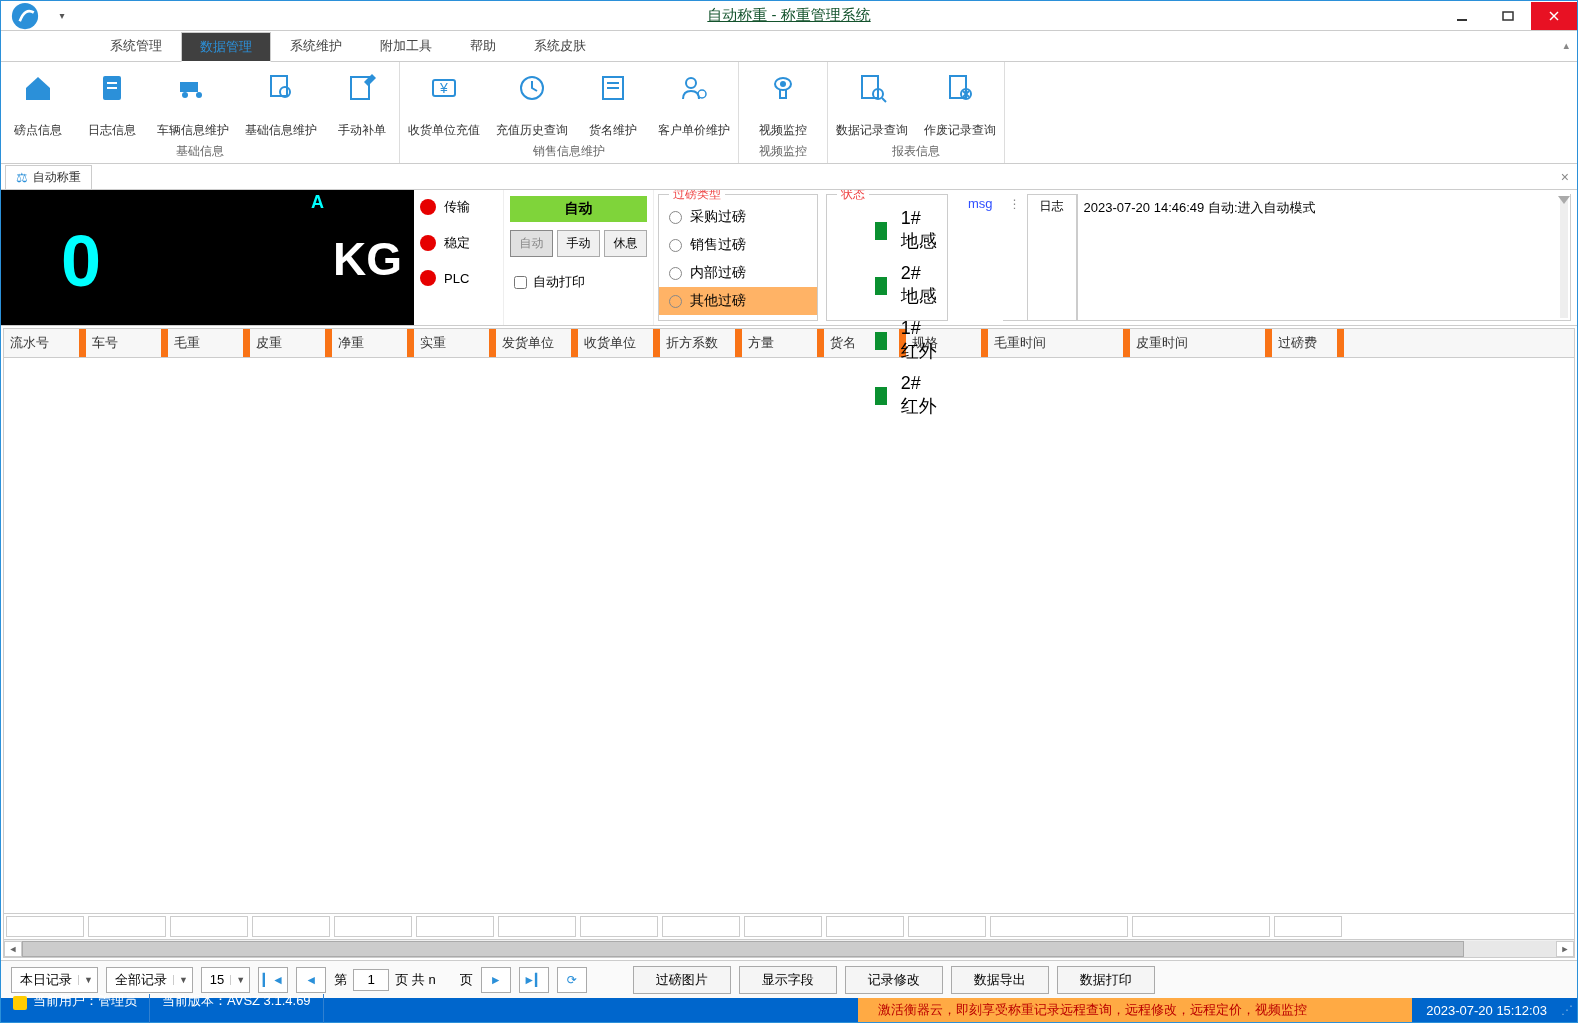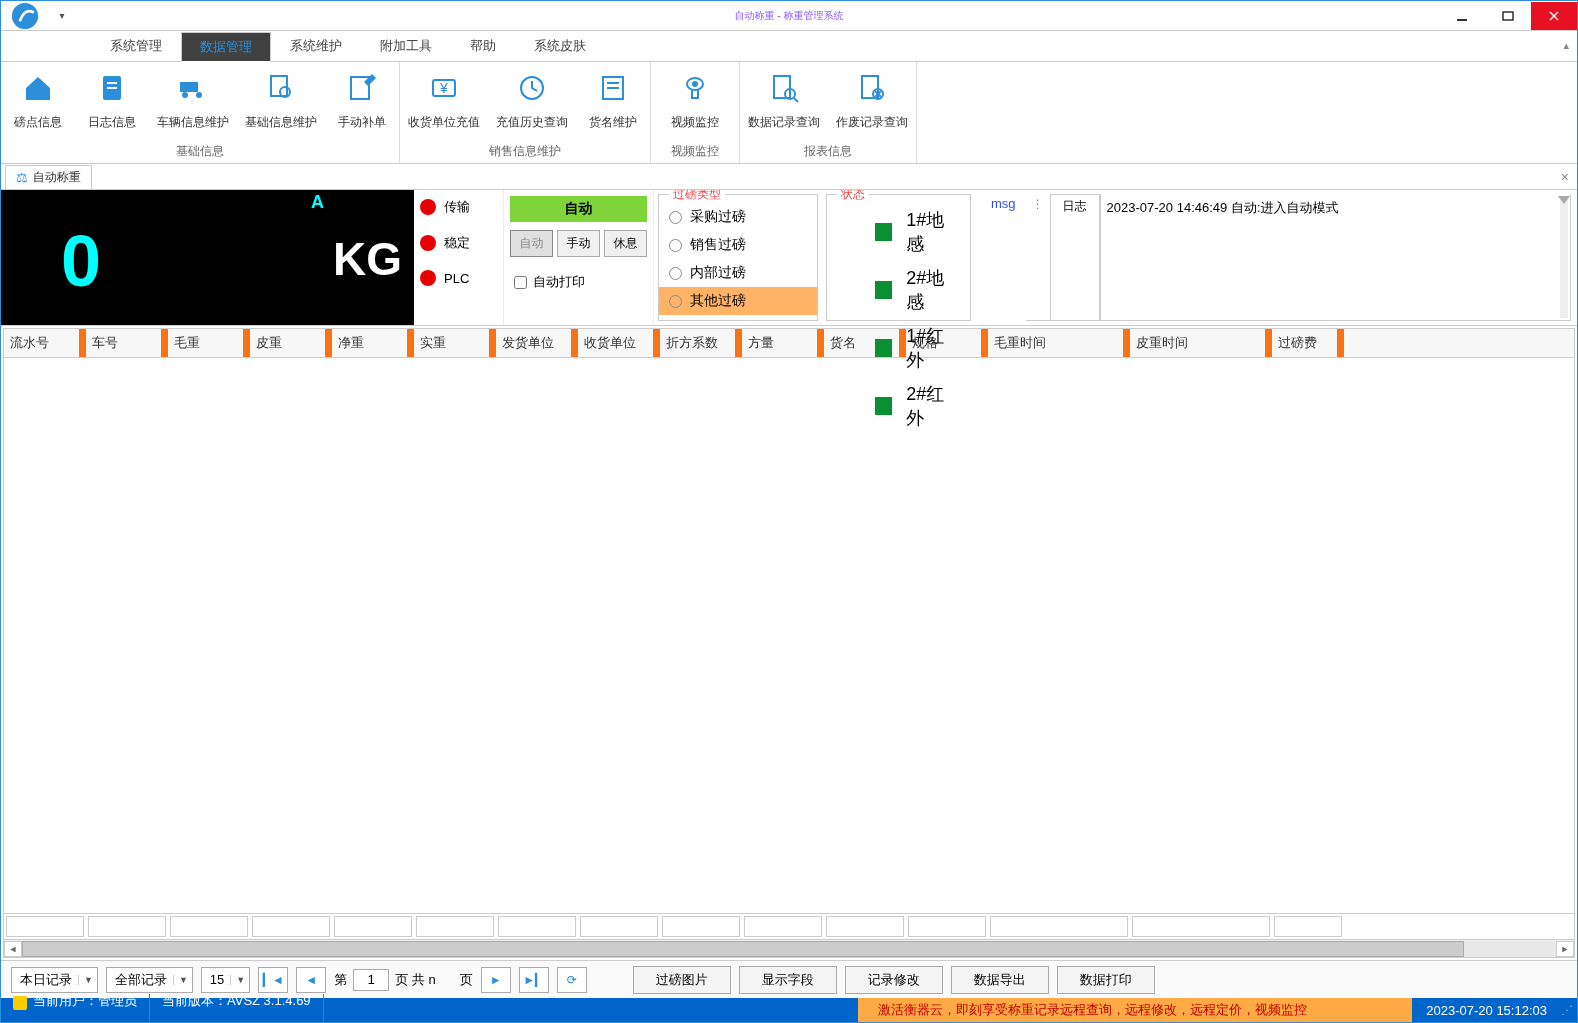--- a/index.html
+++ b/index.html
@@ -3,40 +3,40 @@
 <meta charset="utf-8">
 <style>
 * { box-sizing: border-box; margin: 0; padding: 0; font-family: "Microsoft YaHei", "SimSun", sans-serif; }
 body { background: #fff; font-size: 12px; overflow: hidden; }
 
 .window { width: 1578px; height: 1023px; display: flex; flex-direction: column; border: 1px solid #2b90d9; }
 
 .titlebar { height: 30px; background: #fff; display: flex; align-items: center; border-bottom: 1px solid #ccc; position: relative; }
 .titlebar-logo { width: 48px; height: 30px; display: flex; align-items: center; justify-content: center; }
 .titlebar-logo svg { width: 28px; height: 28px; }
-.titlebar-title { position: absolute; left: 50%; transform: translateX(-50%); color: #8b5cf6; font-size: 10px; }
+.titlebar-title { position: absolute; left: 50%; transform: translateX(-50%); color: #14532d; font-size: 15px; text-decoration: underline; }
 .titlebar-controls { margin-left: auto; display: flex; }
 .tb-btn { width: 46px; height: 28px; display: flex; align-items: center; justify-content: center; cursor: pointer; }
 .tb-btn.close { background: #e81123; color: #fff; }
 .tb-btn svg { width: 12px; height: 12px; }
 .tb-caret { width: 18px; display:flex; align-items:center; justify-content:center; color:#555; font-size:10px; margin-left:4px;}
 
 .menubar { height: 31px; display: flex; align-items: stretch; border-bottom: 1px solid #ccc; position: relative; }
 .menu-spacer { width: 90px; }
 .menu-item { padding: 0 18px; display: flex; align-items: center; font-size: 13px; color: #444; cursor: pointer; border: 1px solid transparent; }
 .menu-item.active { border: 1px solid #ccc; border-bottom: 1px solid #fff; background: #404040; color: #2b90d9; position: relative; top: 1px; }
 .menu-caret { position: absolute; right: 8px; top: 8px; color: #888; font-size: 11px; }
 
 .ribbon { height: 102px; display: flex; border-bottom: 1px solid #ccc; background: #fff; }
 .ribbon-group { display: flex; flex-direction: column; border-right: 1px solid #ddd; position: relative; }
 .ribbon-items { display: flex; flex: 1; }
 .ribbon-btn { width: 74px; display: flex; flex-direction: column; align-items: center; justify-content: flex-start; padding-top: 8px; cursor: pointer; }
 .ribbon-btn.wide { width: 88px; }
 .ribbon-icon { width: 36px; height: 36px; display: flex; align-items: center; justify-content: center; color: #2b90d9; }
-.ribbon-label { font-size: 12px; color: #333; margin-top: 8px; text-align: center; }
+.ribbon-label { font-size: 12px; color: #333; margin-top: 16px; text-align: center; }
 .ribbon-group-label { text-align: center; font-size: 12px; color: #666; padding: 3px 0; position: relative; }
 
 .tabbar { height: 26px; border-bottom: 1px solid #ccc; display: flex; align-items: center; padding-left: 4px; position: relative; }
 .doc-tab { height: 24px; border: 1px solid #ccc; border-bottom: none; padding: 0 10px; display: flex; align-items: center; gap: 5px; background: #fff; font-size: 12px; color: #333; }
 .doc-tab-icon { color: #2b90d9; font-size: 13px; }
 .tab-close { position: absolute; right: 8px; color: #888; font-size: 14px; cursor: pointer; }
 
 .workarea { flex: 1; display: flex; flex-direction: column; overflow: hidden; }
 .toprow { height: 136px; display: flex; border-bottom: 1px solid #ccc; }
 
@@ -57,21 +57,21 @@
 .mode-btn.active { background: #e0e0e0; border-color: #888; color: #888; }
 .auto-print { display: flex; align-items: center; gap: 6px; font-size: 13px; padding-left: 4px; }
 
 .fieldset { border: 1px solid #ccc; margin: 4px 4px; padding: 8px 10px 4px; position: relative; }
 .fieldset-legend { position: absolute; top: -9px; left: 10px; background: #fff; padding: 0 4px; font-size: 12px; color: #ef4444; }
 .type-panel { width: 160px; }
 .radio-item { display: flex; align-items: center; gap: 8px; padding: 5px 0; font-size: 14px; }
 .radio-item.hot { background: #ffb366; margin: 0 -10px -4px; padding: 5px 10px; }
 .radio-circle { width: 13px; height: 13px; border: 1px solid #888; border-radius: 50%; }
 
-.state-panel { width: 145px; }
+.state-panel { width: 122px; }
 .state-item { display: flex; align-items: center; gap: 14px; padding: 5px 0; font-size: 18px; margin-left: 38px; }
 .state-sq { width: 18px; height: 18px; background: #0a9030; }
 
 .log-panel { flex: 1; display: flex; padding: 4px 6px; }
 .log-msg { text-align: right; color: #3050ff; font-size: 13px; padding: 2px 10px; height: 28px; }
 .log-tabs { display: flex; border-bottom: 1px solid #ccc; }
 .log-tab { border: 1px solid #ccc; border-bottom: none; padding: 3px 12px; font-size: 12px; background: #fff; }
 .log-dots { padding: 3px 6px; color: #888; }
 .log-content { flex: 1; border: 1px solid #ccc; border-top: none; padding: 4px 6px; font-size: 13px; line-height: 1.5; overflow: auto; position: relative; }
 .log-scroll { position: absolute; right: 2px; top: 2px; bottom: 2px; width: 8px; background: #eee; }
@@ -223,20 +223,30 @@
           </div>
         <div class="ribbon-btn">
             <div class="ribbon-icon">
               <svg width="32" height="32" viewBox="0 0 32 32">
                 <rect x="6" y="5" width="20" height="22" fill="none" stroke="#2b90d9" stroke-width="2"></rect>
                 <line x1="10" y1="11" x2="22" y2="11" stroke="#2b90d9" stroke-width="2"></line>
                 <line x1="10" y1="16" x2="22" y2="16" stroke="#2b90d9" stroke-width="2"></line>
               </svg>
             </div>
             <div class="ribbon-label">货名维护</div>
+          </div>
+        <div class="ribbon-btn wide">
+            <div class="ribbon-icon">
+              <svg width="32" height="32" viewBox="0 0 32 32">
+                <circle cx="13" cy="11" r="5" fill="none" stroke="#2b90d9" stroke-width="2"></circle>
+                <path d="M5 27 Q5 19 13 19 Q21 19 21 27" fill="none" stroke="#2b90d9" stroke-width="2"></path>
+                <circle cx="24" cy="22" r="4" fill="none" stroke="#2b90d9" stroke-width="1.5"></circle>
+              </svg>
+            </div>
+            <div class="ribbon-label">客户单价维护</div>
           </div>
       </div>
       <div class="ribbon-group-label">销售信息维护</div>
     </div>
 
     <div class="ribbon-group">
       <div class="ribbon-items">
         <div class="ribbon-btn wide">
             <div class="ribbon-icon">
               <svg width="32" height="32" viewBox="0 0 32 32">

